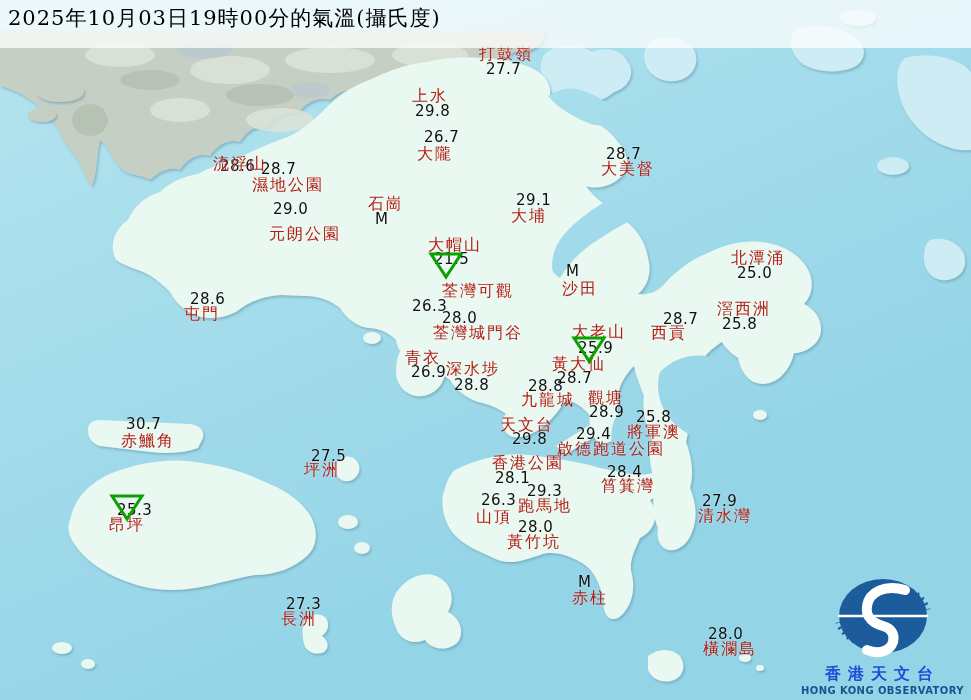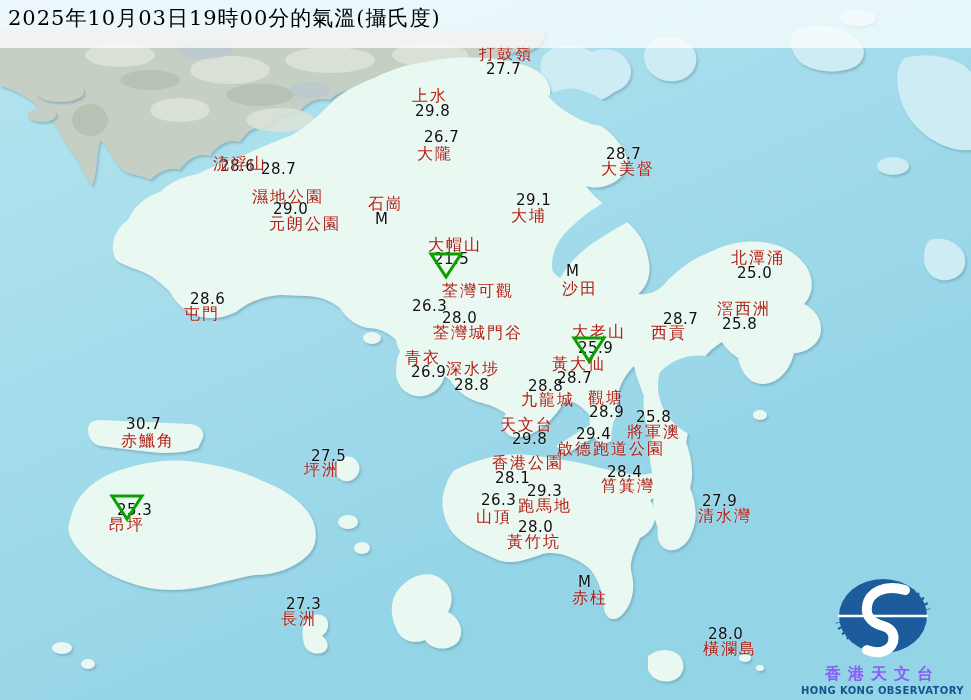--- a/index.html
+++ b/index.html
@@ -30,21 +30,21 @@
     font-family:"DejaVu Sans","Liberation Sans",sans-serif;
     font-size:15px;line-height:15px;font-weight:500;letter-spacing:0.5px;white-space:nowrap;
     text-shadow:0 0 2px rgba(255,255,255,0.55);
   }
   .minmark{position:absolute;z-index:3;}
   .logo{
     position:absolute;right:6px;bottom:4px;width:165px;text-align:center;z-index:6;
   }
   .logo .zh{
     font-family:"DejaVu Serif","Liberation Serif",serif;
-    font-size:16px;font-weight:bold;color:#8b5cf6;letter-spacing:7px;white-space:nowrap;
+    font-size:16px;font-weight:bold;color:#1d4ed8;letter-spacing:7px;white-space:nowrap;
   }
   .logo .en{
     font-family:"DejaVu Sans","Liberation Sans",sans-serif;
     font-size:10px;font-weight:bold;color:#12558f;letter-spacing:0.4px;white-space:nowrap;
   }
 </style>
 </head>
 <body>
 
 <div class="stage">
@@ -152,23 +152,23 @@
   <div id="stations">
       <span class="sval" style="left: 486px; top: 62px;">27.7</span>
       <span class="sname" style="left: 479px; top: 45px;">打鼓嶺</span>
       <span class="sval" style="left: 415px; top: 104px;">29.8</span>
       <span class="sname" style="left: 412px; top: 87px;">上水</span>
       <span class="sval" style="left: 424px; top: 130px;">26.7</span>
       <span class="sname" style="left: 417px; top: 145px;">大隴</span>
       <span class="sval" style="left: 220px; top: 159px;">28.6</span>
       <span class="sname" style="left: 213px; top: 155px;">流浮山</span>
       <span class="sval" style="left: 261px; top: 162px;">28.7</span>
-      <span class="sname" style="left: 252px; top: 176px; margin-top: 12px;">濕地公園</span>
+      <span class="sname" style="left: 252px; top: 176px;">濕地公園</span>
       <span class="sval" style="left: 273px; top: 202px;">29.0</span>
-      <span class="sname" style="left: 269px; top: 215px; text-align: center;">元朗公園</span>
+      <span class="sname" style="left: 269px; top: 225px; text-align: center;">元朗公園</span>
       <span class="sval" style="left: 375px; top: 212px;">M</span>
       <span class="sname" style="left: 368px; top: 195px;">石崗</span>
       <span class="sval" style="left: 516px; top: 193px;">29.1</span>
       <span class="sname" style="left: 511px; top: 207px;">大埔</span>
       <span class="sval" style="left: 606px; top: 147px;">28.7</span>
       <span class="sname" style="left: 601px; top: 160px;">大美督</span>
       <svg width="36" height="30" class="minmark" style="left: 428px; top: 250px;">
         <polygon points="3,4 33,4 18,27" fill="none" stroke="#0aa000" stroke-width="3"></polygon>
       </svg>
       <span class="sval" style="left: 434px; top: 252px;">21.5</span>

